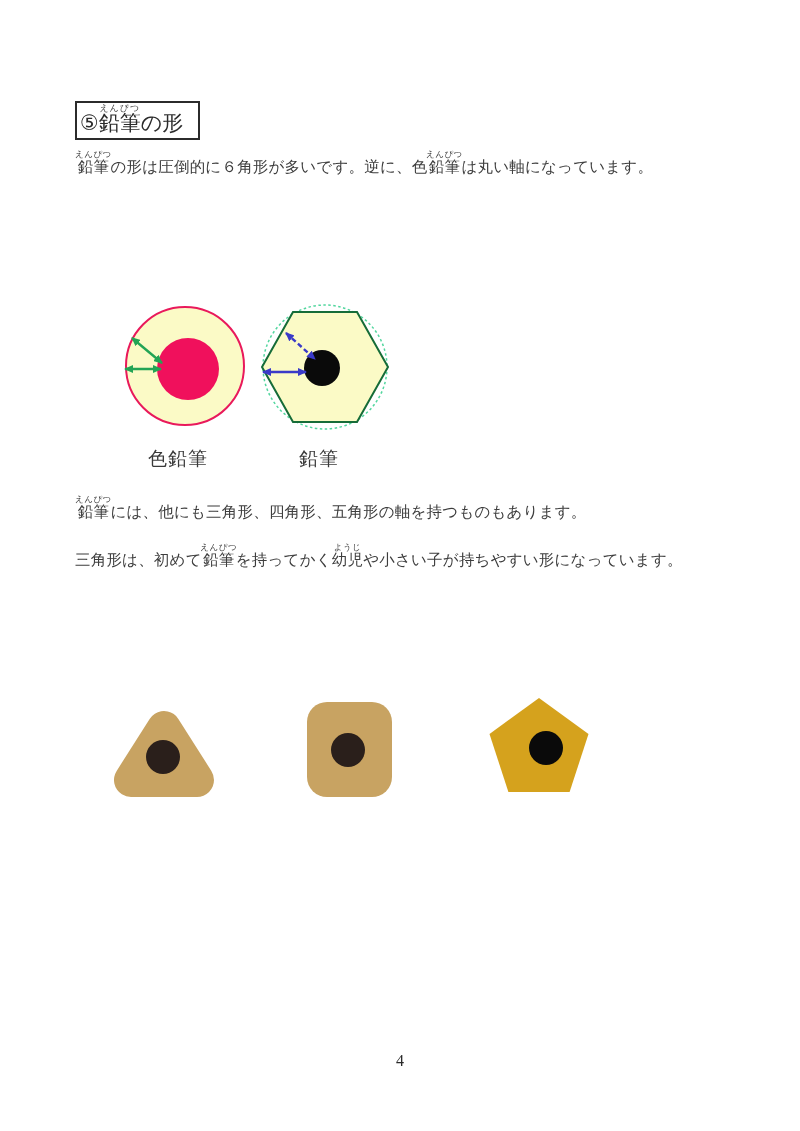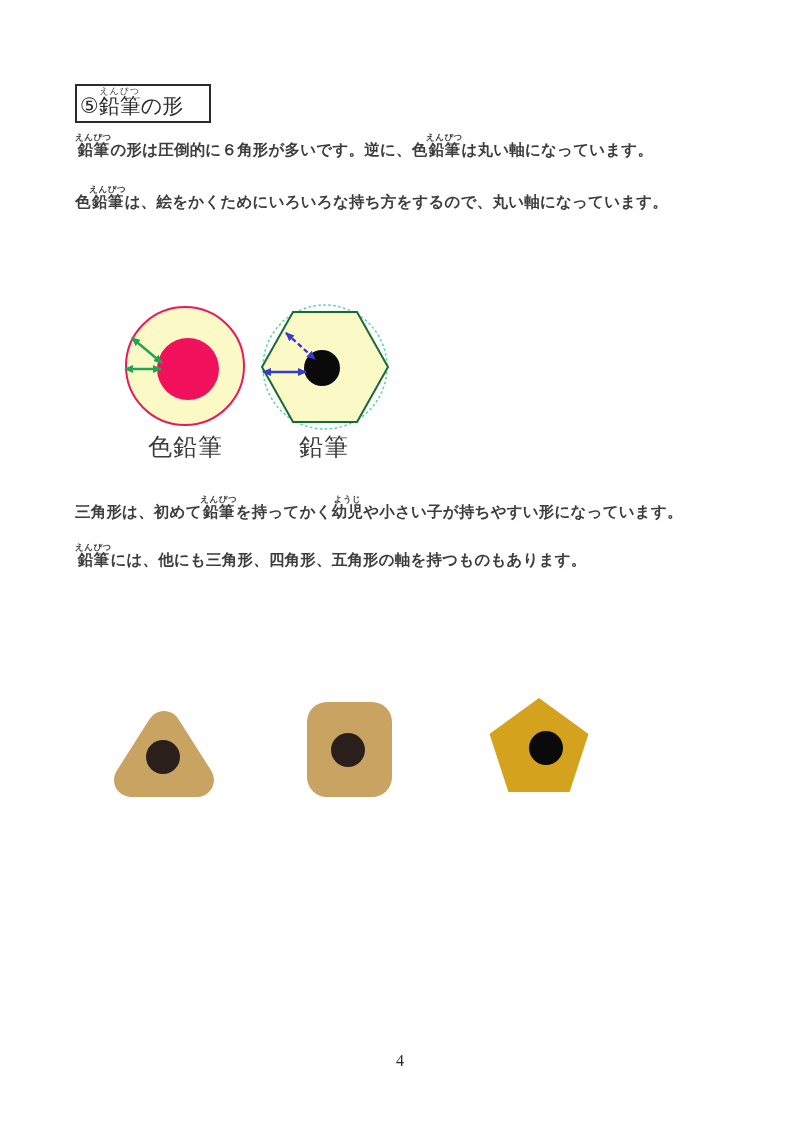--- a/index.html
+++ b/index.html
@@ -16,44 +16,43 @@
   .textblock {
     position: absolute;
     left: 75px;
     width: 678px;
   }
   .block1 { top: 84px; }
   .block2 { top: 495px; }
   .title-box {
     display: inline-block;
     border: 2px solid #2b2b2b;
-    padding: 1px 26px 3px 3px;
-    margin: 0 0 10px 0;
+    padding: 1px 15px 3px 3px;
+    margin: 17px 0 10px 0;
     font-size: 21px;
     line-height: 1.2;
     color: #2b2b2b;
   }
   .title-box rt { font-size: 9px; letter-spacing: 1px; }
   p.para {
     margin: 0 0 16px 0;
     font-size: 15.5px;
     line-height: 31px;
     letter-spacing: 0.2px;
     text-align: left;
-    font-weight: bold;
   }
   p.para.first { margin-bottom: 20px; }
   p.para.nogap { margin-bottom: 0; }
   ruby { ruby-align: center; }
   rt { font-size: 8.5px; letter-spacing: 0.5px; color: #3d3d3d; }
   .diagram-svg { position: absolute; left: 100px; top: 298px; }
   .diagram-label {
     position: absolute;
-    top: 431px;
-    font-size: 24px;
+    top: 446px;
+    font-size: 19px;
     letter-spacing: 1px;
     color: #3a3a3a;
   }
   .label-colored { left: 148px; }
   .label-pencil  { left: 299px; }
   .shapes-svg { position: absolute; left: 100px; top: 690px; }
   .page-number {
     position: absolute;
     left: 0; top: 1052px;
     width: 100%;
@@ -66,21 +65,20 @@
 </head>
 <body>
 
 <div class="page">
 
   <div class="textblock block1">
     <div class="title-box">
       <span>⑤<ruby>鉛筆<rt>えんぴつ</rt></ruby>の形</span>
     </div>
     <p class="para first"><ruby>鉛筆<rt>えんぴつ</rt></ruby>の形は圧倒的に６角形が多いです。逆に、色<ruby>鉛筆<rt>えんぴつ</rt></ruby>は丸い軸になっています。</p>
-    <p class="para">色<ruby>鉛筆<rt>えんぴつ</rt></ruby>は、絵をかくためにいろいろな持ち方をするので、丸い軸になっています。</p>
   </div>
 
   <svg class="diagram-svg" width="300" height="136" viewBox="0 0 300 136">
     <defs>
       <marker id="ag" markerUnits="userSpaceOnUse" markerWidth="9" markerHeight="8" refX="8" refY="4" orient="auto-start-reverse">
         <path d="M0,0 L9,4 L0,8 z" fill="#23A455"></path>
       </marker>
       <marker id="ab" markerUnits="userSpaceOnUse" markerWidth="9" markerHeight="8" refX="8" refY="4" orient="auto-start-reverse">
         <path d="M0,0 L9,4 L0,8 z" fill="#3A3AC8"></path>
       </marker>
@@ -95,22 +93,22 @@
     <polygon points="193,14 257,14 288,69 257,124 193,124 162,69" stroke-width="2" fill="#FBFAC6" stroke="#166C38"></polygon>
     <circle cx="222" cy="70" r="18" fill="#0A0A0A"></circle>
     <line x1="186" y1="35" x2="215" y2="61" stroke-width="2.4" stroke-dasharray="5 3" marker-start="url(#ab)" marker-end="url(#ab)" stroke="#3A3AC8"></line>
     <line x1="163" y1="74" x2="206" y2="74" stroke-width="2.4" marker-start="url(#ab)" marker-end="url(#ab)" stroke="#3A3AC8"></line>
   </svg>
 
   <div class="diagram-label label-colored">色鉛筆</div>
   <div class="diagram-label label-pencil">鉛筆</div>
 
   <div class="textblock block2">
+    <p class="para"><ruby>鉛筆<rt>えんぴつ</rt></ruby>には、他にも三角形、四角形、五角形の軸を持つものもあります。</p>
     <p class="para">三角形は、初めて<ruby>鉛筆<rt>えんぴつ</rt></ruby>を持ってかく<ruby>幼児<rt>ようじ</rt></ruby>や小さい子が持ちやすい形になっています。</p>
-    <p class="para"><ruby>鉛筆<rt>えんぴつ</rt></ruby>には、他にも三角形、四角形、五角形の軸を持つものもあります。</p>
   </div>
 
   <svg class="shapes-svg" width="510" height="120" viewBox="0 0 510 120">
 
     <polygon points="64,38 31,90 97,90" stroke-width="34" stroke-linejoin="round" fill="#C8A362" stroke="#C8A362"></polygon>
     <circle cx="63" cy="67" r="17" fill="#2A1F1B"></circle>
 
     <rect x="207" y="12" width="85" height="95" rx="20" fill="#C8A362"></rect>
     <circle cx="248" cy="60" r="17" fill="#2A1F1B"></circle>
 

